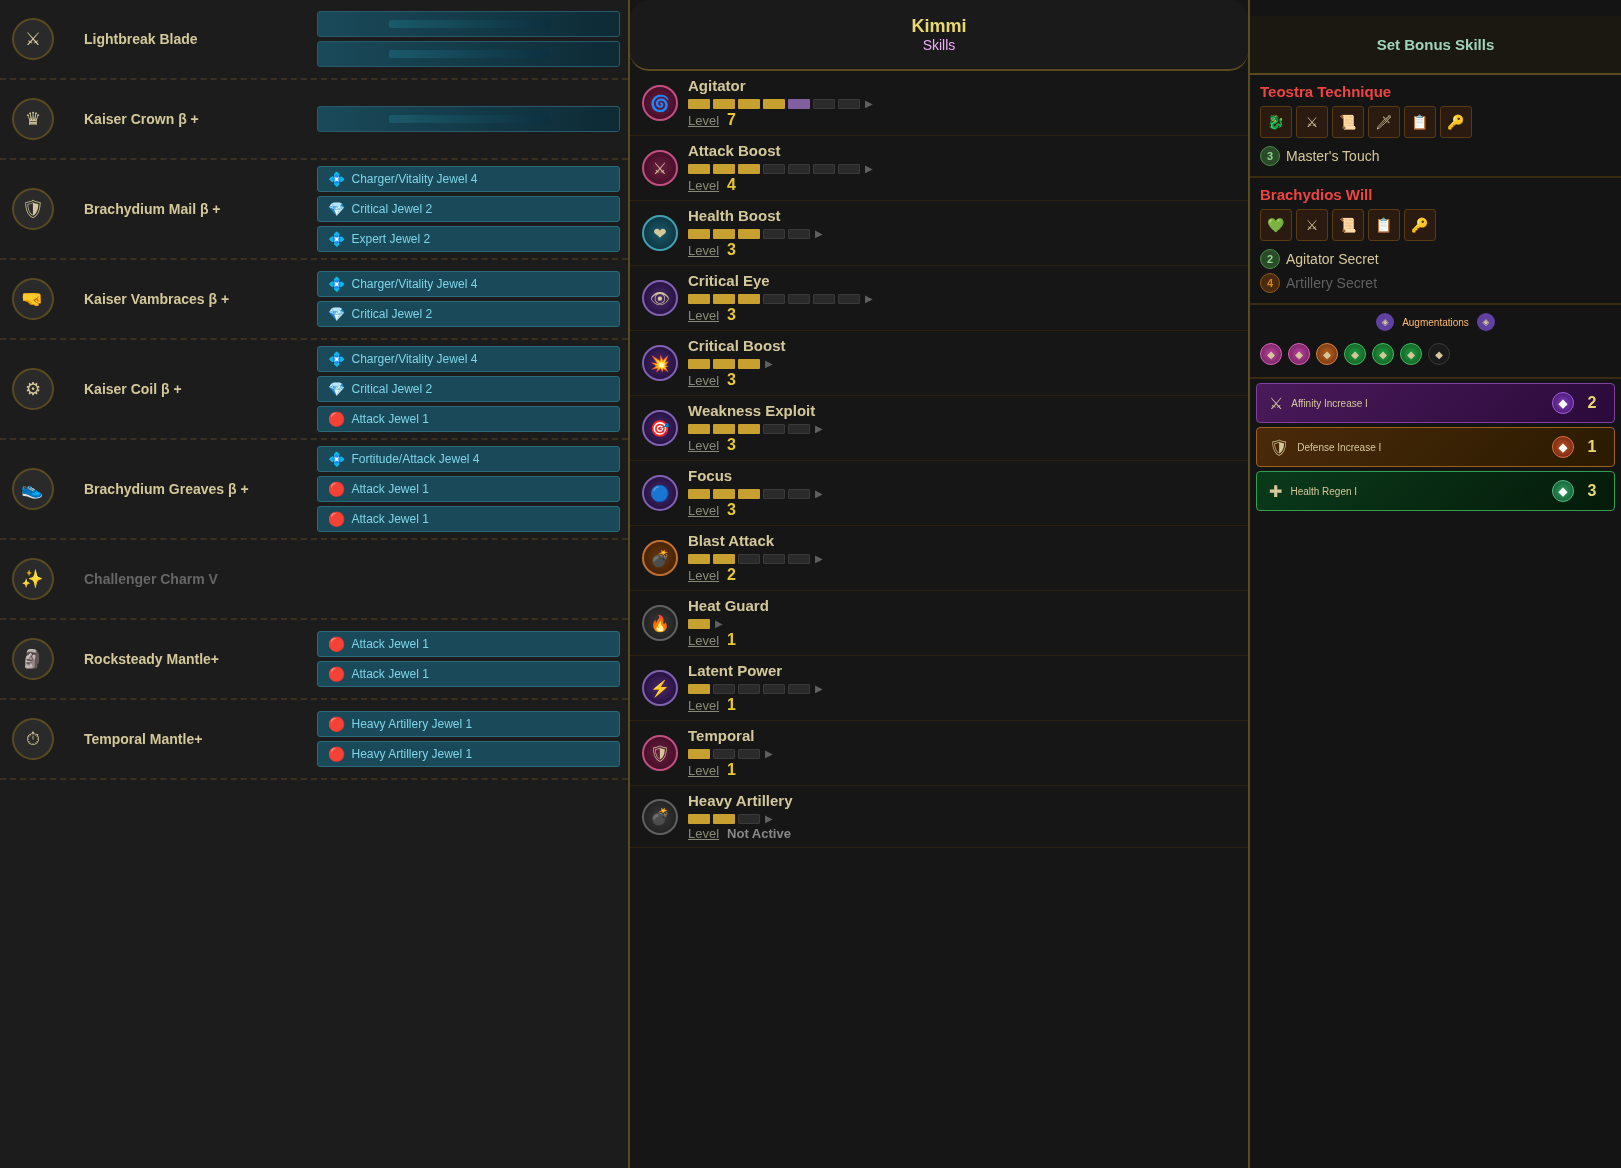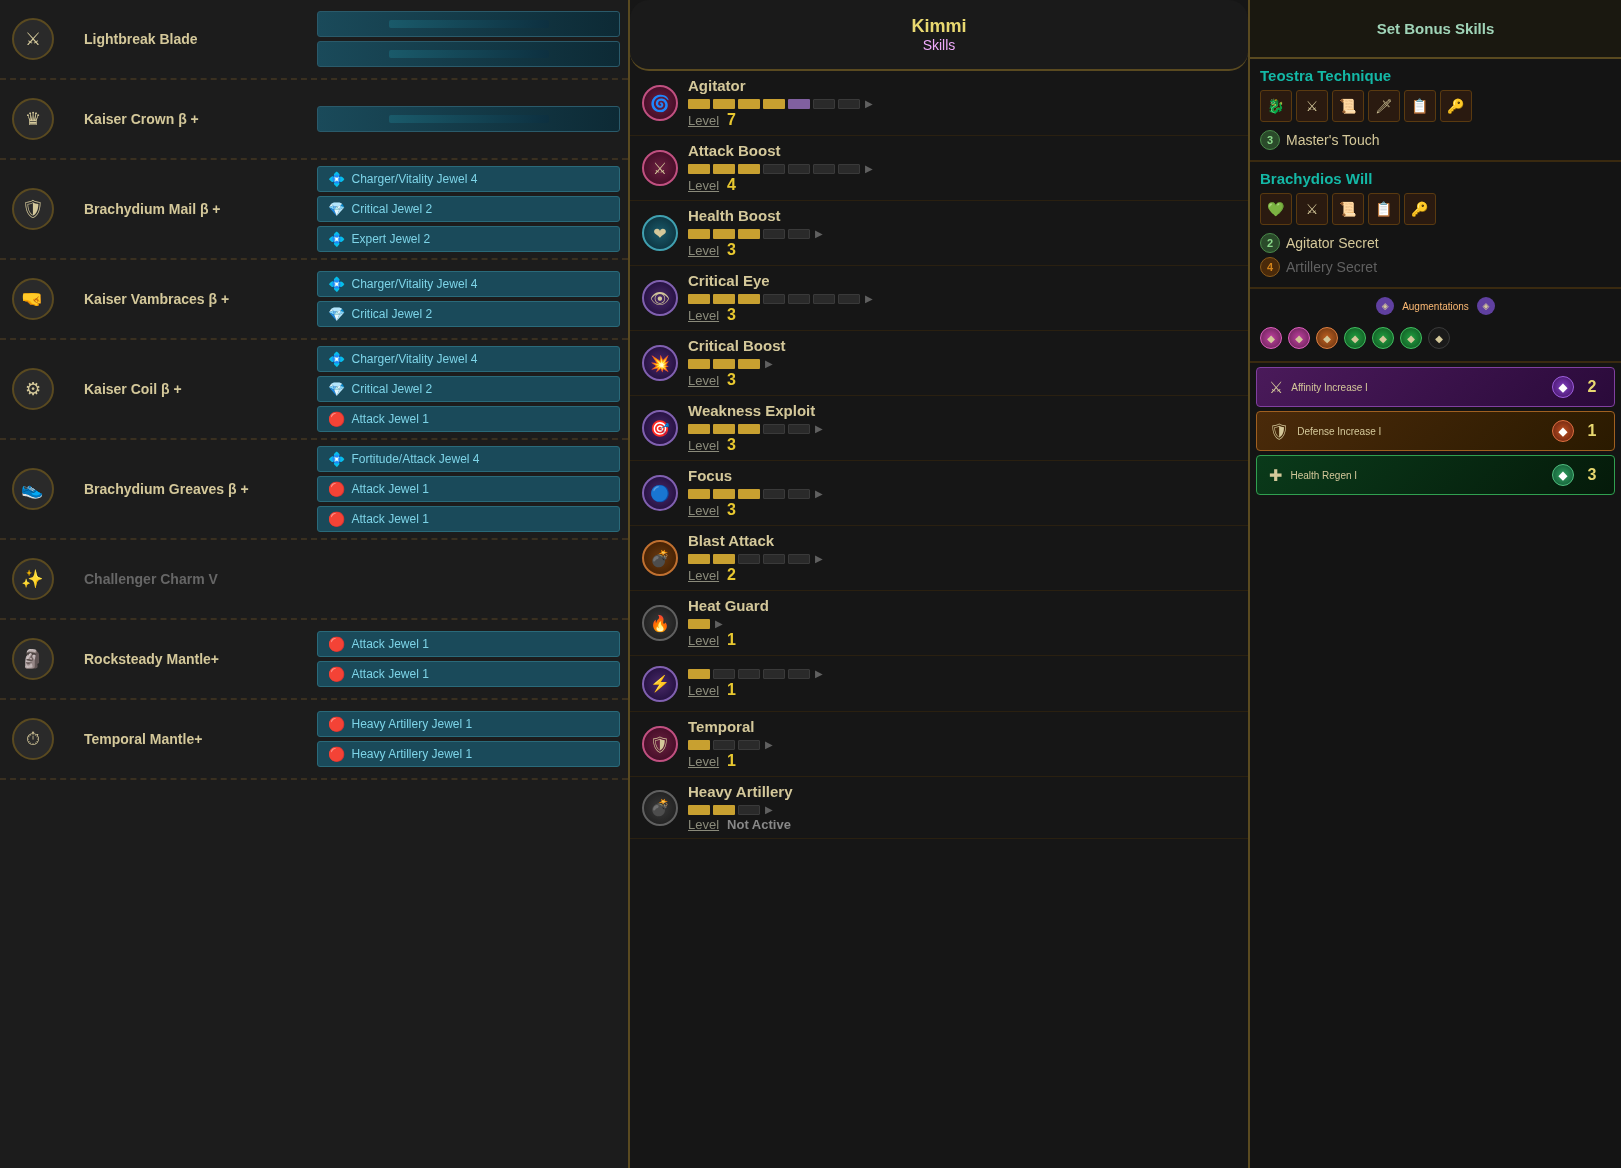--- a/index.html
+++ b/index.html
@@ -213,36 +213,37 @@
       width: 371px;
       background: #141414;
       padding: 0;
     }
 
     .set-bonus-header {
       text-align: center;
       padding: 20px;
       border-bottom: 2px solid #5a4a20;
       background: #1a1810;
+      margin-top: 16px;
     }
 
     .set-bonus-title {
       font-size: 15px;
       color: #a0d4b8;
       font-weight: 700;
     }
 
     .set-group {
       border-bottom: 2px solid #3a2a10;
       padding: 8px 10px;
     }
 
     .set-group-title {
       font-size: 15px;
-      color: #14b8a6;
+      color: #ef4444;
       font-weight: 700;
       margin-bottom: 6px;
     }
 
     .set-icons-row {
       display: flex;
       gap: 4px;
       margin-bottom: 6px;
       flex-wrap: wrap;
     }
@@ -718,20 +719,21 @@
           </div>
           <div class="skill-level">
             <span class="level-label">Level</span>
             <span class="level-value">1</span>
           </div>
         </div>
       </div>
       <div class="skill-row">
         <div class="skill-icon purple">⚡</div>
         <div class="skill-details">
+          <div class="skill-name">Latent Power</div>
           <div class="skill-bars">
             <div class="bar-segment bar-filled-gold"></div>
             <div class="bar-segment bar-empty"></div>
             <div class="bar-segment bar-empty"></div>
             <div class="bar-segment bar-empty"></div>
             <div class="bar-segment bar-empty"></div>
             <span class="bar-arrow">▶</span>
           </div>
           <div class="skill-level">
             <span class="level-label">Level</span>

